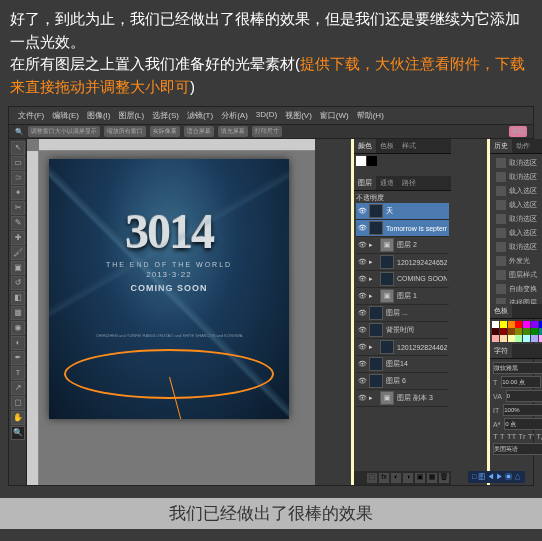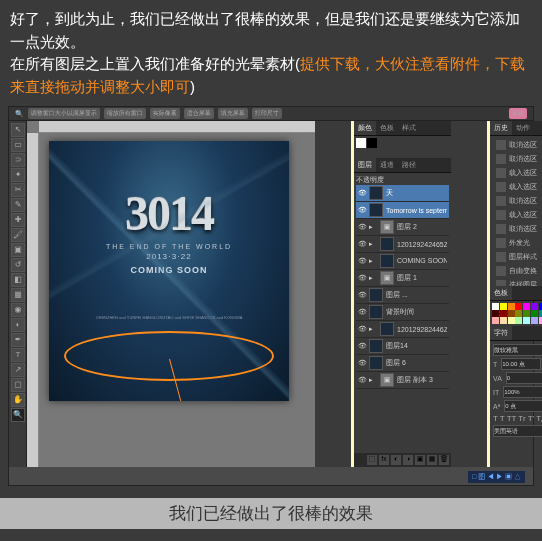--- a/index.html
+++ b/index.html
@@ -62,20 +62,33 @@
 </style>
 </head>
 <body>
 
 <div class="instruction">
   <span>好了，到此为止，我们已经做出了很棒的效果，但是我们还是要继续为它添加一点光效。</span><br>
   <span>在所有图层之上置入我们准备好的光晕素材(</span><span class="orange">提供下载，大伙注意看附件，下载来直接拖动并调整大小即可</span><span>)</span>
 </div>
 
 <div class="ps-window">
+  <div class="menubar">
+    <span>文件(F)</span>
+    <span>编辑(E)</span>
+    <span>图像(I)</span>
+    <span>图层(L)</span>
+    <span>选择(S)</span>
+    <span>滤镜(T)</span>
+    <span>分析(A)</span>
+    <span>3D(D)</span>
+    <span>视图(V)</span>
+    <span>窗口(W)</span>
+    <span>帮助(H)</span>
+  </div>
   <div class="optbar">
     <span>🔍</span>
     <span class="pill">调整窗口大小以满屏显示</span>
     <span class="pill">缩放所有窗口</span>
     <span class="pill">实际像素</span>
     <span class="pill">适合屏幕</span>
     <span class="pill">填充屏幕</span>
     <span class="pill">打印尺寸</span>
     <span style="flex:1"></span>
     <span class="pill pink">基础</span>

